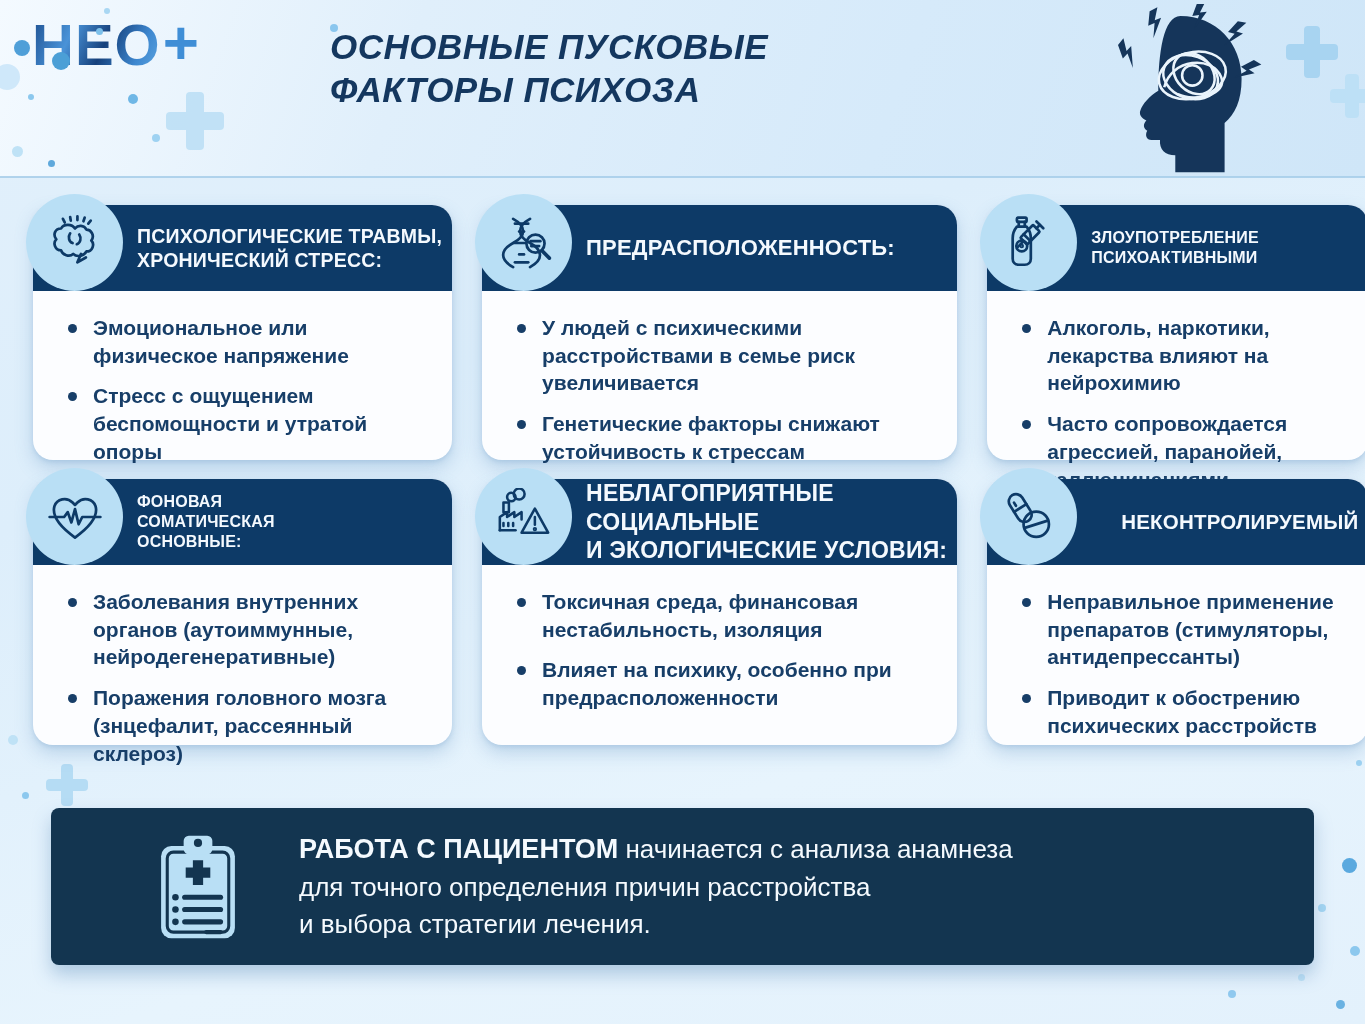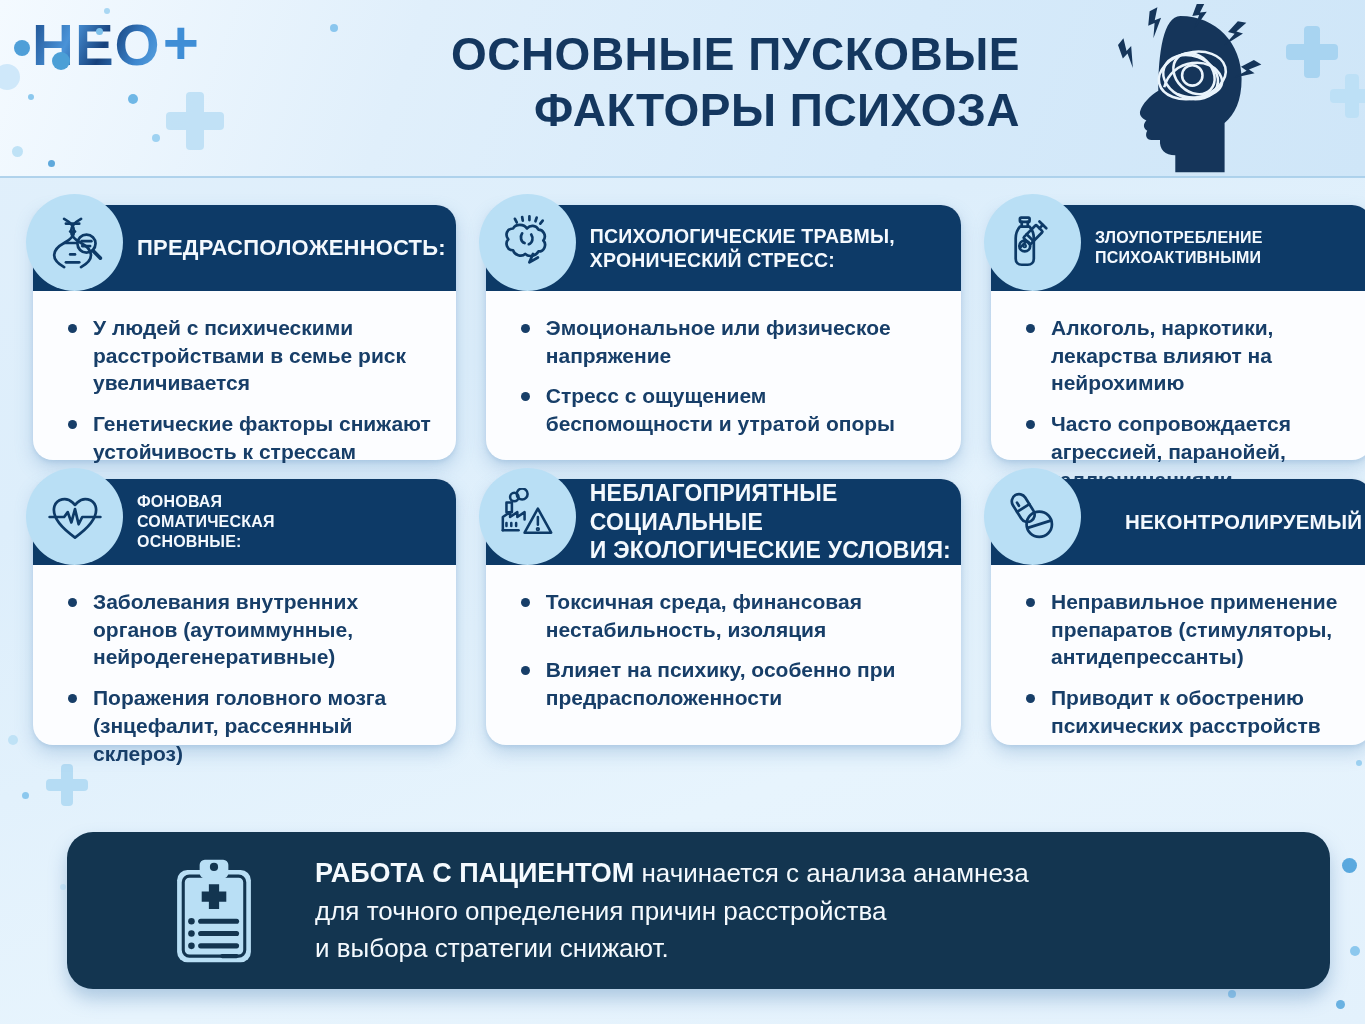--- a/index.html
+++ b/index.html
@@ -8,22 +8,22 @@
     background:linear-gradient(160deg,#e2f0fb 0%,#ddeefb 35%,#e7f4fd 70%,#e3f1fc 100%);padding-left:12px;}
   
   .header{position:absolute;left:0;top:0;width:1365px;height:177px;
     background:linear-gradient(110deg,#f4faff 0%,#e0effb 30%,#d6eafa 65%,#cfe6f8 100%);}
   .header-divider{position:absolute;left:0;top:176px;width:1365px;height:2px;background:#a6cde9;opacity:.85;}
   .logo{position:absolute;left:32px;top:16px;display:flex;align-items:flex-start;line-height:1;}
   .logo-text{font-size:58px;font-weight:800;letter-spacing:1px;
     background:linear-gradient(115deg,#1c4e8e 0%,#4a93d8 30%,#16417c 55%,#3d87cf 80%,#5fa8e2 100%);
     -webkit-background-clip:text;background-clip:text;color:transparent;}
   .logo-plus{font-size:62px;font-weight:800;color:#3f8ed6;margin-left:2px;margin-top:-4px;}
-  .page-title{position:absolute;left:330px;top:26px;width:690px;text-align:right;
-    color:#14375f;font-weight:800;font-size:46px;line-height:1.22;letter-spacing:.5px;}
+  .page-title{position:absolute;left:330px;top:26px;width:690px;text-align:left;
+    color:#14375f;font-weight:800;font-size:35px;line-height:1.22;letter-spacing:.5px;font-style:italic;}
   .head-art{position:absolute;left:1086px;top:4px;width:182px;height:170px;}
   
   .dot{position:absolute;border-radius:50%;}
   .cross{position:absolute;}
   .cross::before,.cross::after{content:"";position:absolute;background:var(--c,#bfe0f6);border-radius:4px;}
   .cross::before{left:0;top:35%;width:100%;height:30%;}
   .cross::after{top:0;left:35%;width:30%;height:100%;}
   
   .cards{position:absolute;left:33px;top:205px;width:1299px;
     display:grid;grid-template-columns:1.06fr .94fr 1.06fr;column-gap:30px;row-gap:19px;}
@@ -36,22 +36,22 @@
   .card-title{color:#f4f9fe;font-weight:700;letter-spacing:.2px;}
   .card-title span{display:block;white-space:nowrap;line-height:1.24;}
   .fs22{font-size:22px;} .fs205{font-size:20.5px;margin-left:30px;} .fs20{font-size:16px;} .fs195{font-size:19.5px;} .fs185{font-size:23px;}
   .icon-circle{position:absolute;left:-7px;top:-11px;width:97px;height:97px;border-radius:50%;
     background:#b9dff5;display:flex;align-items:center;justify-content:center;z-index:2;}
   .bullets{margin:0;padding:23px 22px 0 33px;list-style:none;}
   .bullets li{position:relative;padding-left:27px;margin-bottom:13px;
     font-size:21px;line-height:1.32;color:#173e68;font-weight:600;}
   .bullets li::before{content:"";position:absolute;left:2px;top:10px;width:9px;height:9px;border-radius:50%;background:#173e68;}
   
-  .banner{position:absolute;left:67px;top:808px;width:1263px;height:157px;background:#133550;
-    border-radius:26px;box-shadow:0 10px 18px rgba(84,135,184,.38);display:flex;align-items:center;margin-top:24px;}
+  .banner{position:absolute;left:51px;top:808px;width:1263px;height:157px;background:#133550;
+    border-radius:8px;box-shadow:0 10px 18px rgba(84,135,184,.38);display:flex;align-items:center;}
   .banner-icon{margin-left:106px;flex:0 0 auto;}
   .banner-text{margin-left:60px;color:#f5fafe;font-size:26px;line-height:1.42;font-weight:400;}
   .banner-text b{font-weight:800;font-size:27px;}
   svg .stroke{fill:none;stroke:#0d3a67;stroke-linecap:round;stroke-linejoin:round;}
 </style>
 </head>
 <body>
 
 <div class="stage">
 
@@ -117,20 +117,48 @@
     <div class="cross" style="left:520px;top:328px;width:96px;height:96px;--c:#d7ecfb;opacity:.55;z-index:0;"></div>
   </div>
 
   <div class="cards">
 
     <div class="card r1">
       <div class="card-header">
         <div class="icon-circle">
           <svg width="58" height="58" viewBox="0 0 96 96">
             <g class="stroke" stroke-width="4.5">
+              <path d="M48,24 C43,16 29,16 25,24 C15,24 11,34 17,42 C11,48 15,60 25,60 C27,68 39,72 45,66 C51,72 63,70 67,62 C77,62 81,50 75,44 C81,36 75,26 67,26 C63,18 53,18 48,24 Z"></path>
+              <path d="M40,32 C36,38 38,46 44,48"></path>
+              <path d="M55,34 C59,40 57,48 51,50"></path>
+              <path d="M58,66 L52,80 L66,72"></path>
+              <line x1="28" y1="8" x2="31" y2="14"></line>
+              <line x1="40" y1="5" x2="41" y2="11"></line>
+              <line x1="52" y1="4" x2="52" y2="10"></line>
+              <line x1="64" y1="6" x2="62" y2="12"></line>
+              <line x1="74" y1="11" x2="70" y2="16"></line>
+            </g>
+          </svg>
+        </div>
+        <div class="card-title fs195">
+          <span>ПСИХОЛОГИЧЕСКИЕ ТРАВМЫ,</span>
+          <span>ХРОНИЧЕСКИЙ СТРЕСС:</span>
+        </div>
+      </div>
+      <ul class="bullets">
+        <li>Эмоциональное или физическое напряжение</li>
+        <li>Стресс с ощущением беспомощности и утратой опоры</li>
+      </ul>
+    </div>
+
+    <div class="card r1">
+      <div class="card-header">
+        <div class="icon-circle">
+          <svg width="58" height="58" viewBox="0 0 96 96">
+            <g class="stroke" stroke-width="4.5">
               <path d="M30,8 C52,20 52,36 30,48 C8,60 8,76 30,88"></path>
               <path d="M58,8 C36,20 36,36 58,48 C80,60 80,76 58,88"></path>
               <line x1="33" y1="16" x2="55" y2="16"></line>
                 <line x1="40" y1="29" x2="48" y2="29"></line>
               <line x1="31" y1="48" x2="50" y2="48"></line>
                 <line x1="40" y1="67" x2="48" y2="67"></line>
               <line x1="33" y1="80" x2="55" y2="80"></line>
               <circle cx="67" cy="49" r="15"></circle>
               <line x1="59" y1="45" x2="75" y2="45"></line>
                 <line x1="60" y1="53" x2="73" y2="53"></line>
@@ -138,48 +166,20 @@
             </g>
           </svg>
         </div>
         <div class="card-title fs22">
           <span>ПРЕДРАСПОЛОЖЕННОСТЬ:</span>
         </div>
       </div>
       <ul class="bullets">
         <li>У людей с психическими расстройствами в семье риск увеличивается</li>
         <li>Генетические факторы снижают устойчивость к стрессам</li>
-      </ul>
-    </div>
-
-    <div class="card r1">
-      <div class="card-header">
-        <div class="icon-circle">
-          <svg width="58" height="58" viewBox="0 0 96 96">
-            <g class="stroke" stroke-width="4.5">
-              <path d="M48,24 C43,16 29,16 25,24 C15,24 11,34 17,42 C11,48 15,60 25,60 C27,68 39,72 45,66 C51,72 63,70 67,62 C77,62 81,50 75,44 C81,36 75,26 67,26 C63,18 53,18 48,24 Z"></path>
-              <path d="M40,32 C36,38 38,46 44,48"></path>
-              <path d="M55,34 C59,40 57,48 51,50"></path>
-              <path d="M58,66 L52,80 L66,72"></path>
-              <line x1="28" y1="8" x2="31" y2="14"></line>
-              <line x1="40" y1="5" x2="41" y2="11"></line>
-              <line x1="52" y1="4" x2="52" y2="10"></line>
-              <line x1="64" y1="6" x2="62" y2="12"></line>
-              <line x1="74" y1="11" x2="70" y2="16"></line>
-            </g>
-          </svg>
-        </div>
-        <div class="card-title fs195">
-          <span>ПСИХОЛОГИЧЕСКИЕ ТРАВМЫ,</span>
-          <span>ХРОНИЧЕСКИЙ СТРЕСС:</span>
-        </div>
-      </div>
-      <ul class="bullets">
-        <li>Эмоциональное или физическое напряжение</li>
-        <li>Стресс с ощущением беспомощности и утратой опоры</li>
       </ul>
     </div>
 
     <div class="card r1">
       <div class="card-header">
         <div class="icon-circle">
           <svg width="58" height="58" viewBox="0 0 96 96">
             <g class="stroke" stroke-width="4.5">
               <rect x="28" y="6" width="16" height="7" rx="2"></rect>
               <line x1="31" y1="13" x2="31" y2="21"></line>
@@ -302,17 +302,17 @@
       </g>
       <g fill="#133550">
         <circle cx="18" cy="62" r="3.2"></circle>
           <circle cx="18" cy="74" r="3.2"></circle>
           <circle cx="18" cy="86" r="3.2"></circle>
       </g>
     </svg>
     <div class="banner-text">
       <b>РАБОТА С ПАЦИЕНТОМ</b><span> начинается с анализа анамнеза</span><br>
       <span>для точного определения причин расстройства</span><br>
-      <span>и выбора стратегии снижают.</span>
+      <span>и выбора стратегии лечения.</span>
     </div>
   </div>
 
 </div>
 
 </body></html>

